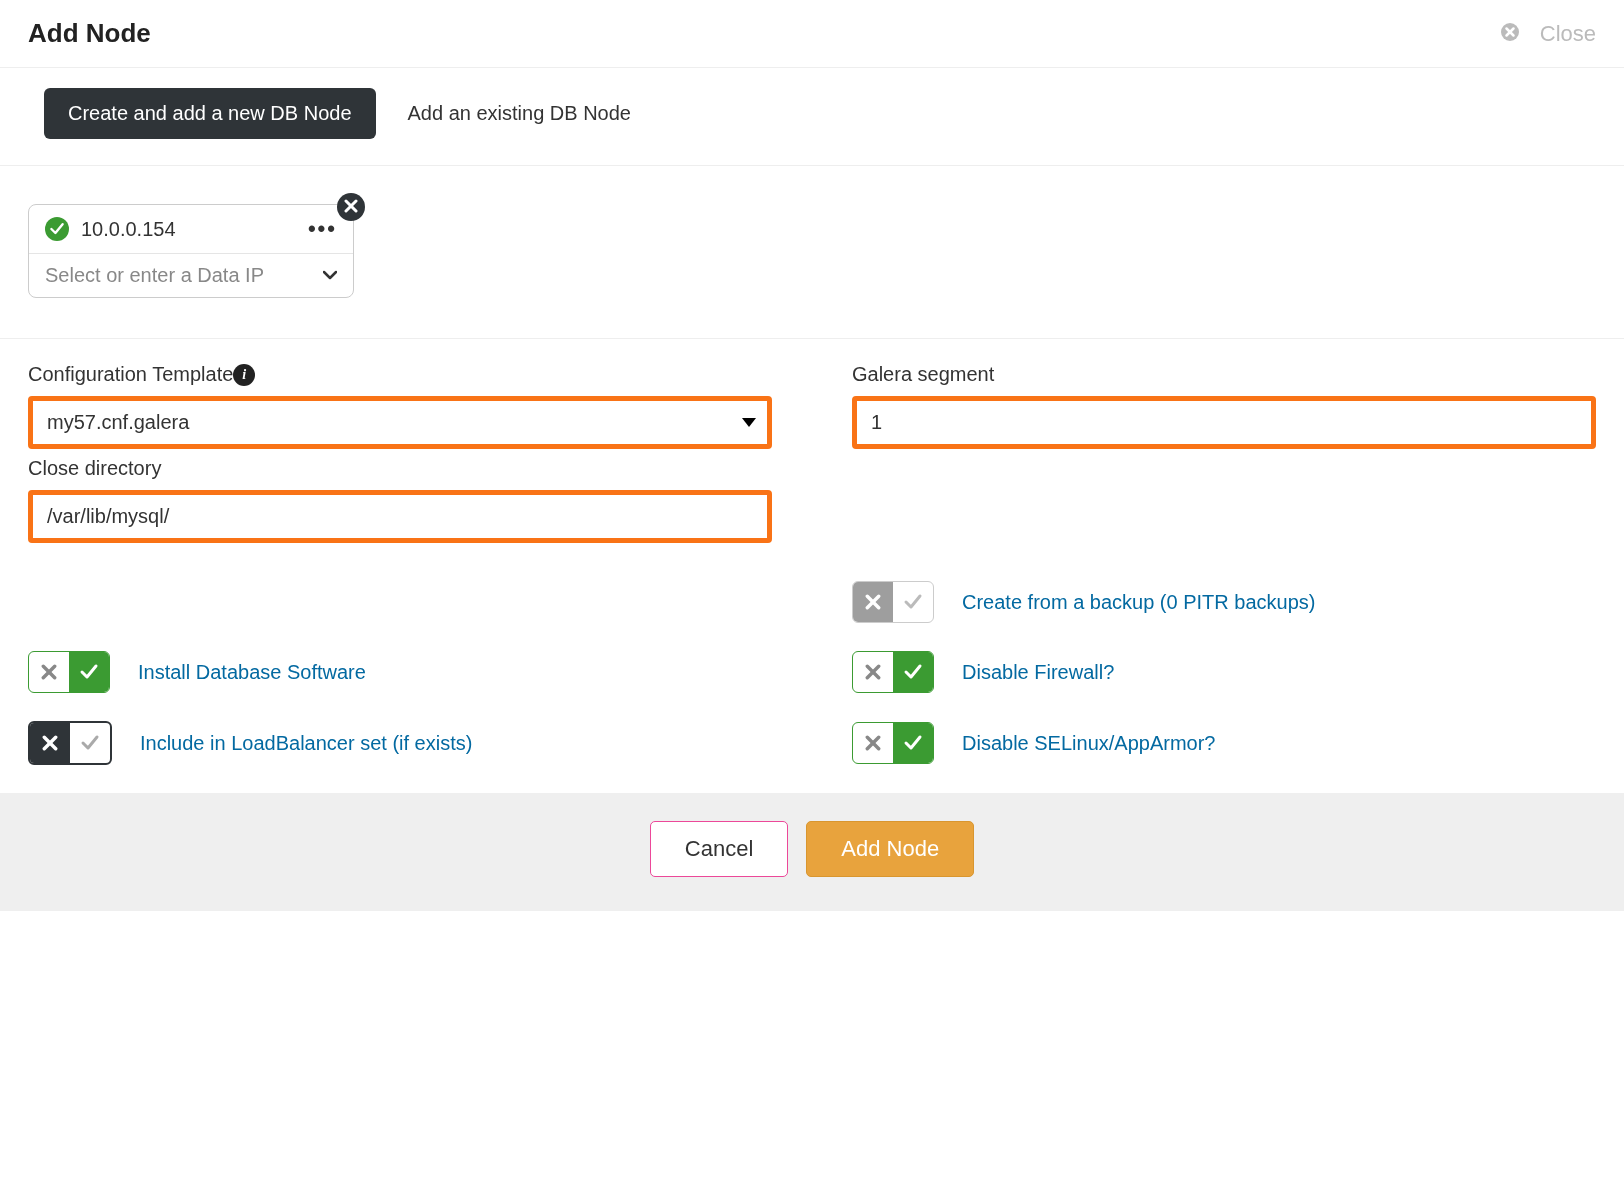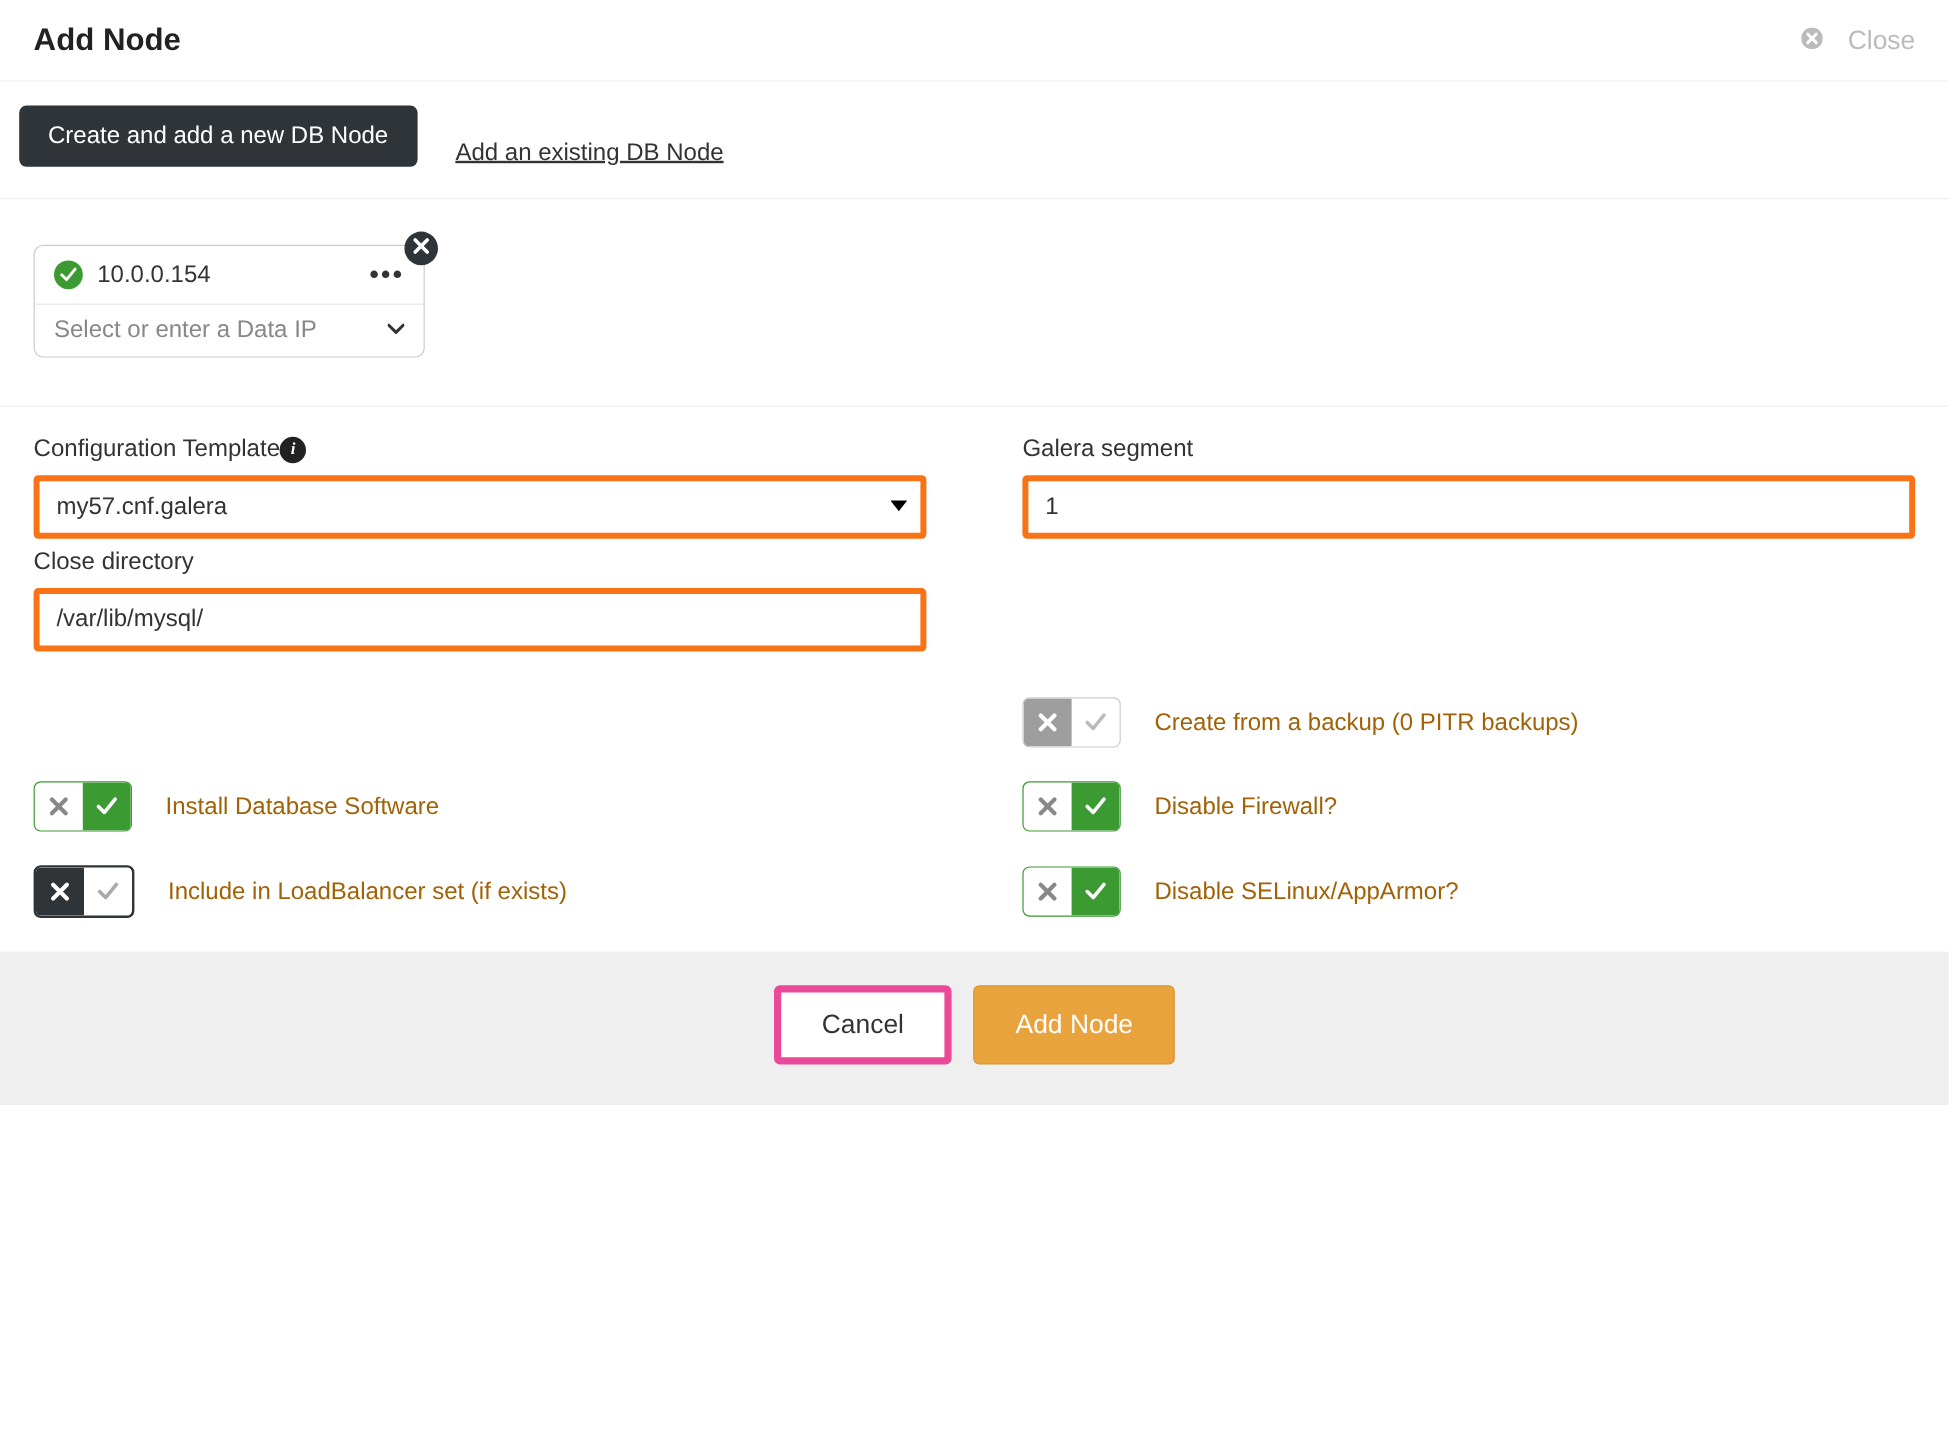--- a/index.html
+++ b/index.html
@@ -16,24 +16,23 @@
     border-bottom: 1px solid #eee;
   }
   .modal-title { font-size: 26px; font-weight: 600; color: #222; }
   .close-link {
     color: #bbb; font-size: 22px; font-weight: 500;
     display: inline-flex; align-items: center; gap: 21px; cursor: pointer;
   }
   .close-link svg { width: 18px; height: 18px; }
 
   .tabs {
-    display: flex; gap: 32px; align-items: flex-end;
-    padding: 20px 28px 26px 16px;
+    display: flex; gap: 32px; align-items: center;
+    padding: 20px 28px 26px 44px;
     border-bottom: 1px solid #eee;
-    text-decoration: underline;
   }
   .tab-btn {
     border: none; background: transparent; font-size: 20px;
     padding: 14px 24px; border-radius: 6px; cursor: pointer;
     color: #333;
   }
   .tab-btn.active { background: #2f3438; color: #fff; }
   .tab-plain { font-size: 20px; color: #333; cursor: pointer; }
 
   .section-hosts {
@@ -135,34 +134,34 @@
   .toggle-half.v svg { width: 20px; height: 20px; }
   .toggle-group.on   .toggle-half.v { background: #3b9b32; }
   .toggle-group.on   .toggle-half.v svg { stroke: #fff; }
   .toggle-group.on   .toggle-half.x svg { stroke: #888; }
   .toggle-group.off  .toggle-half.x { background: #2f3438; }
   .toggle-group.off  .toggle-half.x svg { stroke: #fff; }
   .toggle-group.off  .toggle-half.v svg { stroke: #aaa; }
   .toggle-group.disabled .toggle-half.x { background: #9e9e9e; }
   .toggle-group.disabled .toggle-half.x svg { stroke: #fff; }
   .toggle-group.disabled .toggle-half.v svg { stroke: #bbb; }
-  .toggle-label { font-size: 20px; color: #a16207; }
+  .toggle-label { font-size: 20px; color: #0369a1; }
   .placeholder-row { height: 0; }
 
   .modal-footer {
     display: flex; justify-content: center; gap: 18px;
     padding: 28px 0 34px 0;
     background: #efefef;
     margin-top: 8px;
   }
   .btn {
     font-size: 22px; padding: 14px 34px;
     border-radius: 5px; cursor: pointer;
   }
-  .btn-cancel { background: #fff; border: 6px solid #ec4899; color: #333; }
+  .btn-cancel { background: #fff; border: 1px solid #ec4899; color: #333; }
   .btn-primary {
     background: #e8a33d; border: 1px solid #d9962f; color: #fff; font-weight: 500;
   }
 </style>
 </head>
 <body>
 
 <svg width="0" height="0" style="position:absolute">
   <defs>
     <g id="icon-x">

